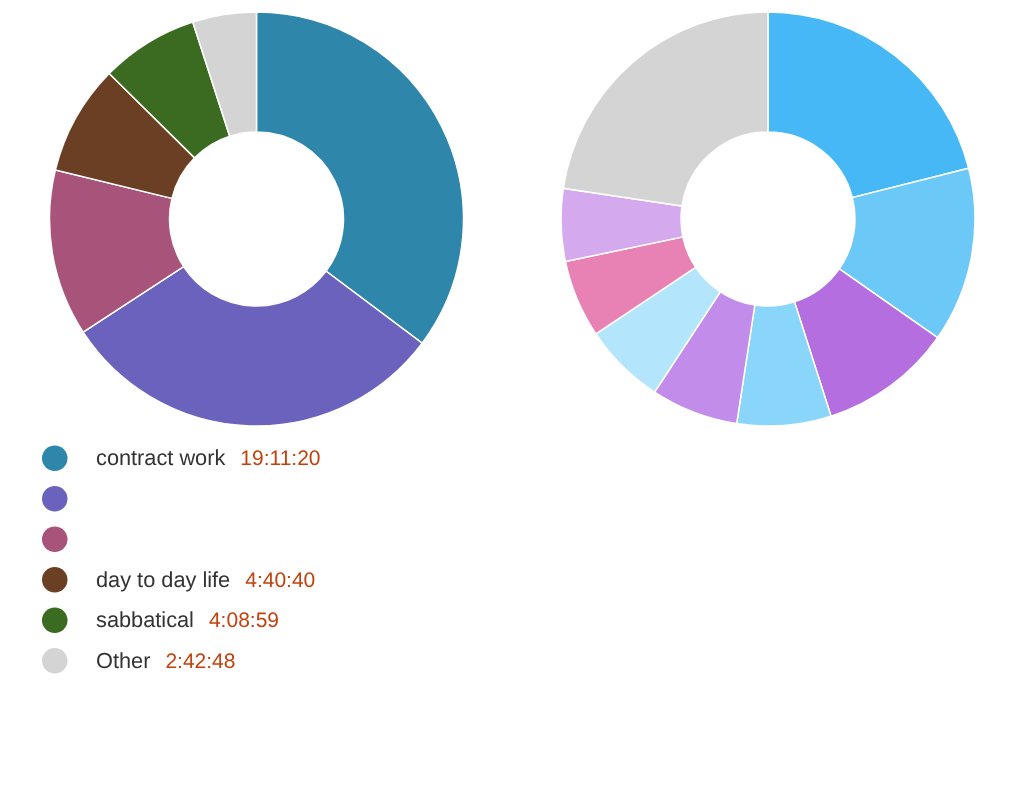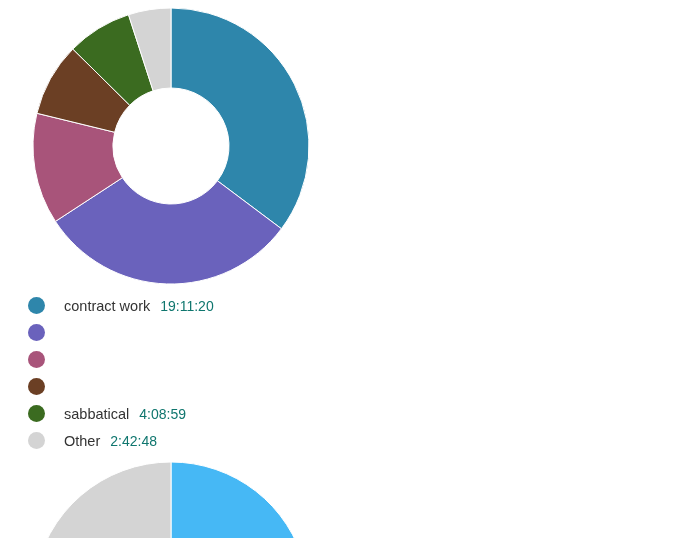--- a/index.html
+++ b/index.html
@@ -9,21 +9,21 @@
   }
   body {
     width: 683px;
     height: 538px;
     background: #ffffff;
     font-family: "Liberation Sans", sans-serif;
     overflow: hidden;
   }
   .charts-wrap {
     display: flex;
-    flex-direction: column;
+    flex-direction: row;
     width: 683px;
     height: 538px;
     align-items: flex-start;
   }
   .chart-panel {
     width: 341.5px;
     height: 538px;
     position: relative;
     display: flex;
     flex-direction: column;
@@ -72,21 +72,21 @@
     white-space: nowrap;
     display: flex;
     align-items: baseline;
   }
   .legend-label {
     font-size: 14.5px;
     color: #333333;
   }
   .legend-duration {
     font-size: 14px;
-    color: #0f766e;
+    color: #c2410c;
     margin-left: 10px;
   }
   .panel-right .legend-item {
     padding-left: 400px;
   }
 </style>
 </head>
 <body>
 
 <div class="charts-wrap">
@@ -113,20 +113,24 @@
           </span>
         </li>
         <li class="legend-item">
           <span class="legend-swatch" style="background: rgb(106, 98, 188);"></span>
         </li>
         <li class="legend-item">
           <span class="legend-swatch" style="background: rgb(168, 84, 122);"></span>
         </li>
         <li class="legend-item">
           <span class="legend-swatch" style="background: rgb(107, 63, 36);"></span>
+          <span class="legend-text">
+            <span class="legend-label">day to day life</span>
+            <span class="legend-duration">4:40:40</span>
+          </span>
         </li>
         <li class="legend-item">
           <span class="legend-swatch" style="background: rgb(59, 107, 32);"></span>
           <span class="legend-text">
             <span class="legend-label">sabbatical</span>
             <span class="legend-duration">4:08:59</span>
           </span>
         </li>
         <li class="legend-item">
           <span class="legend-swatch" style="background: rgb(212, 212, 212);"></span>

